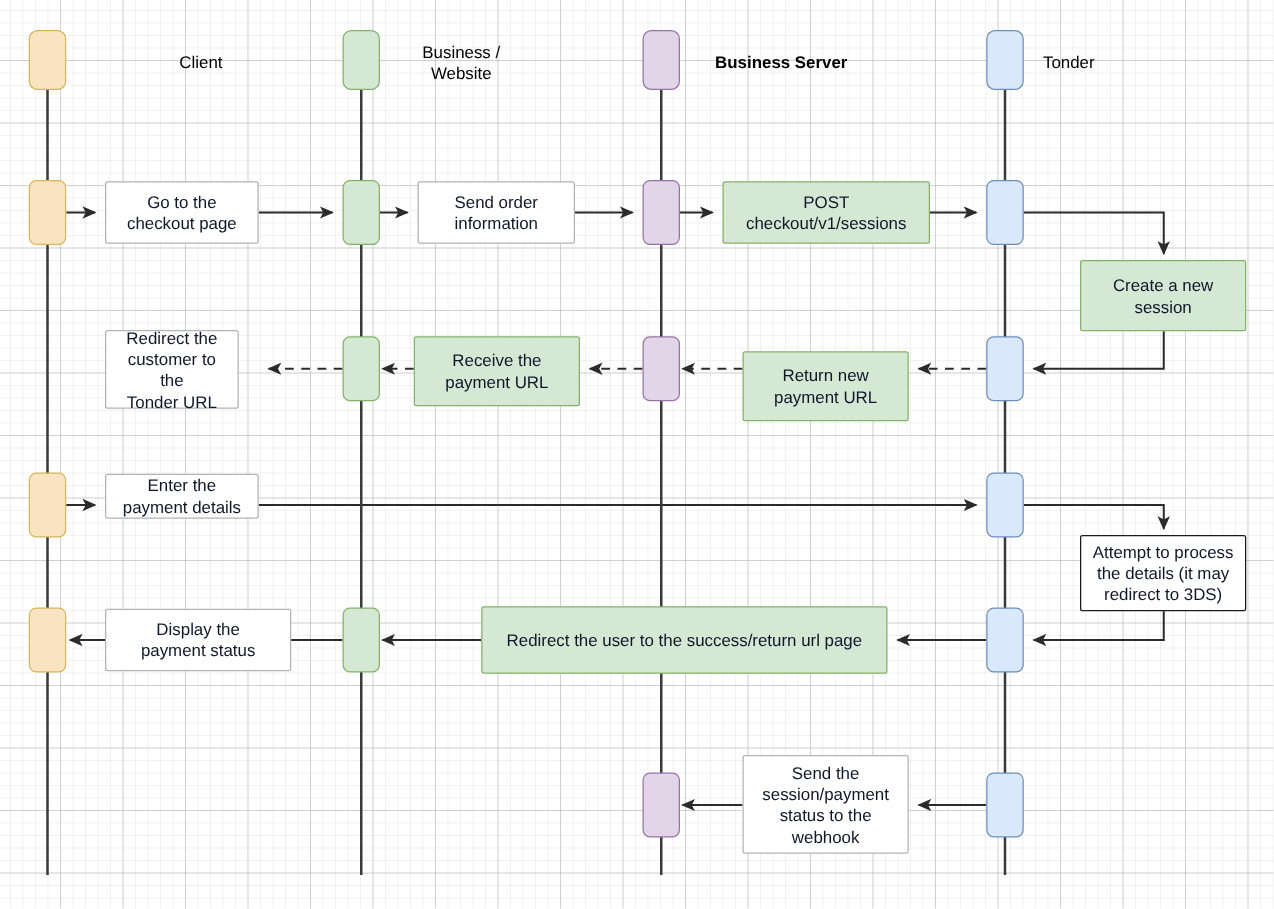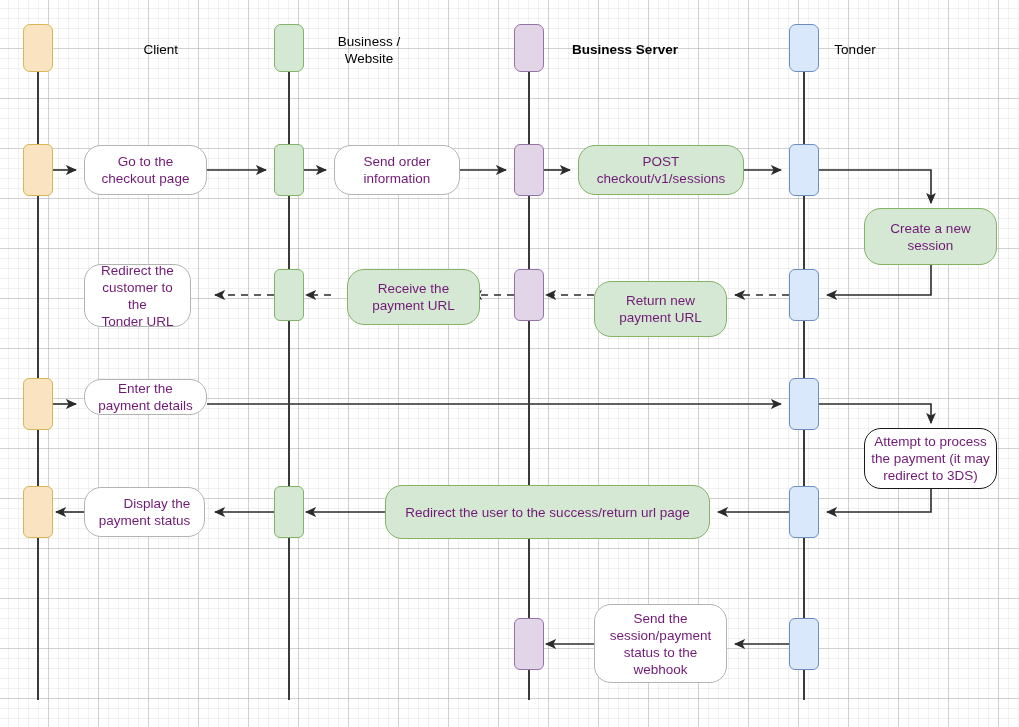--- a/index.html
+++ b/index.html
@@ -53,28 +53,28 @@
   .activation {
     position: absolute;
     box-sizing: border-box;
     border-radius: 6px;
     border-width: 1.4px;
     border-style: solid;
   }
   .msgbox {
     position: absolute;
     box-sizing: border-box;
-    border-radius: 17px;
+    border-radius: 2px;
     display: flex;
     align-items: center;
     justify-content: center;
     text-align: center;
     font-size: 13.5px;
     line-height: 17px;
-    color: #701a75;
+    color: #0f172a;
     white-space: pre-line;
     padding: 2px 6px;
   }
   .msgbox.plain {
     background: #ffffff;
     border: 1.3px solid #b3b3b3;
   }
   .msgbox.green {
     background: #d5e8d4;
     border: 1.3px solid #82b366;
@@ -160,31 +160,31 @@
 checkout page</span></div>
       <div class="msgbox plain" style="left: 334px; top: 145px; width: 126px; height: 50px;"><span>Send order
 information</span></div>
       <div class="msgbox green" style="left: 578px; top: 145px; width: 166px; height: 50px;"><span>POST
 checkout/v1/sessions</span></div>
       <div class="msgbox green" style="left: 864px; top: 208px; width: 133px; height: 57px;"><span>Create a new
 session</span></div>
       <div class="msgbox plain" style="left: 84px; top: 264px; width: 107px; height: 63px;"><span>Redirect the
 customer to the
 Tonder URL</span></div>
-      <div class="msgbox green" style="left: 331px; top: 269px; width: 133px; height: 56px; margin-left: 16px;"><span>Receive the
+      <div class="msgbox green" style="left: 331px; top: 269px; width: 133px; height: 56px;"><span>Receive the
 payment URL</span></div>
       <div class="msgbox green" style="left: 594px; top: 269px; width: 133px; height: 56px; margin-top: 12px;"><span>Return new
 payment URL</span></div>
       <div class="msgbox plain" style="left: 84px; top: 379px; width: 123px; height: 36px;"><span>Enter the
 payment details</span></div>
       <div class="msgbox dark" style="left: 864px; top: 428px; width: 133px; height: 61px;"><span>Attempt to process
-the payment (it may
+the details (it may
 redirect to 3DS)</span></div>
       <div class="msgbox green" style="left: 385px; top: 485px; width: 325px; height: 54px;"><span>Redirect the user to the success/return url page</span></div>
-      <div class="msgbox plain" style="left: 84px; top: 487px; width: 121px; height: 50px; text-align: right;"><span>Display the
+      <div class="msgbox plain" style="left: 84px; top: 487px; width: 149px; height: 50px;"><span>Display the
 payment status</span></div>
       <div class="msgbox plain" style="left: 594px; top: 604px; width: 133px; height: 79px;"><span>Send the
 session/payment
 status to the
 webhook</span></div>
     </div>
 
 </div>
 
 </body></html>

